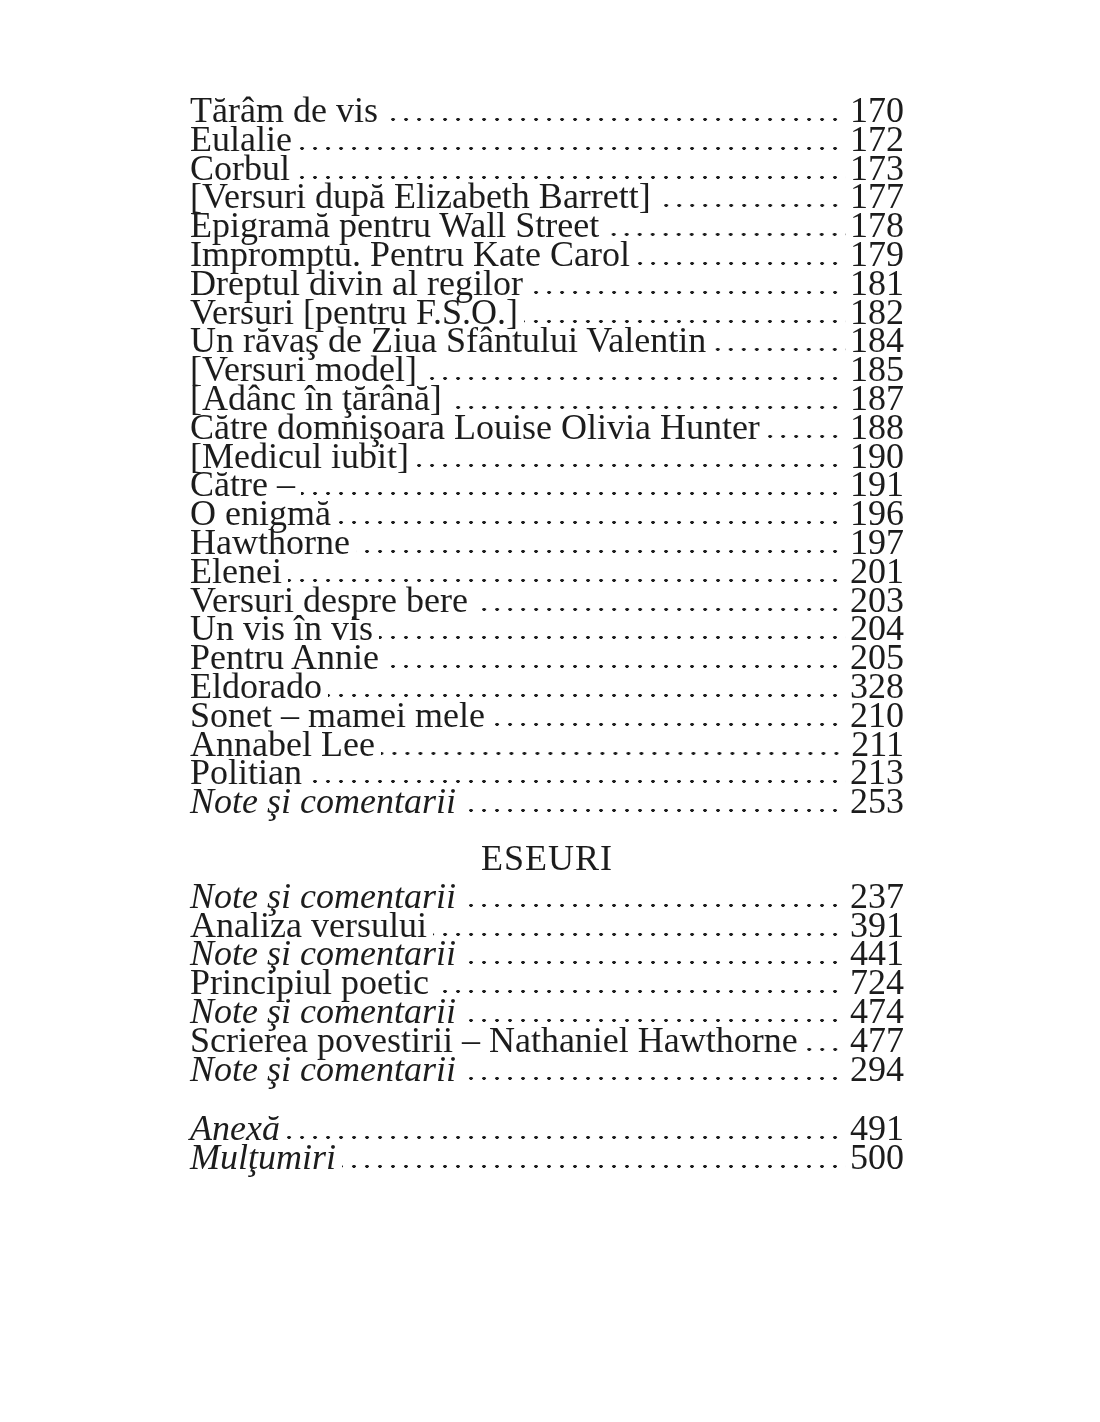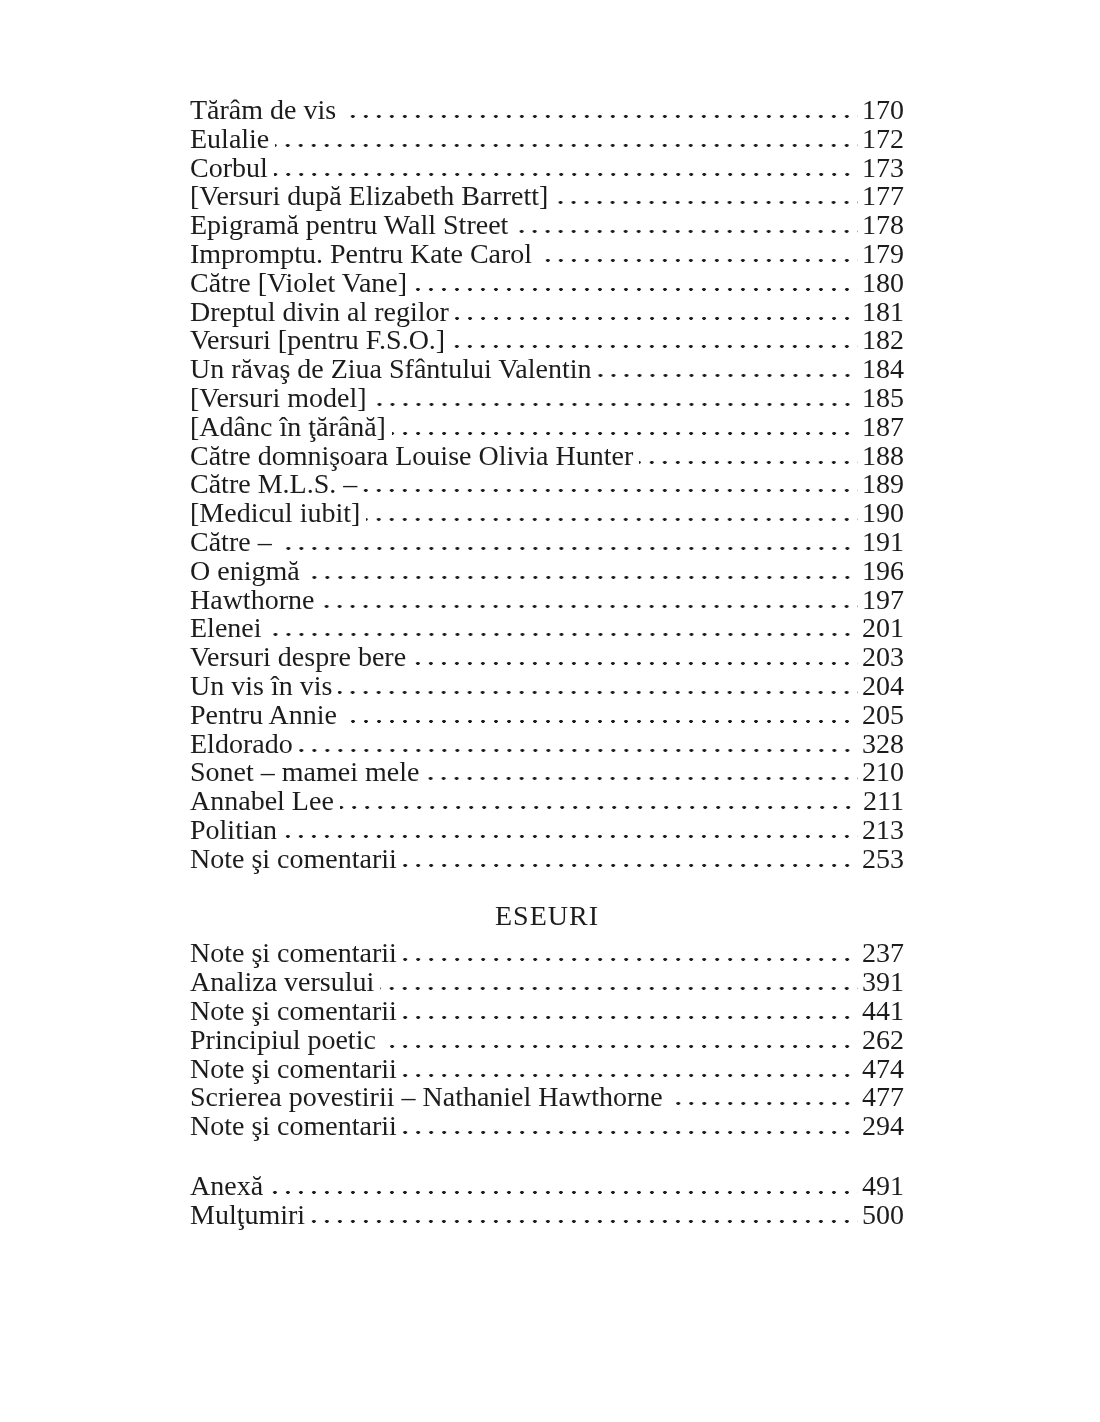--- a/index.html
+++ b/index.html
@@ -9,30 +9,30 @@
     height: 1422px;
     background: #ffffff;
     overflow: hidden;
   }
   .toc {
     position: absolute;
     left: 190px;
     top: 96px;
     width: 714px;
     font-family: "Liberation Serif", "DejaVu Serif", serif;
-    font-size: 28px;
+    font-size: 36px;
     line-height: 28.8px;
     color: #1c1c1c;
   }
   .row {
     display: flex;
     align-items: baseline;
   }
   .title { white-space: nowrap; }
-  .italic { }
+  .italic { font-style: italic; }
   .leader {
     flex: 1 1 auto;
     min-width: 18px;
     height: 5px;
     margin: 0 4px 0 6px;
     background-image: radial-gradient(circle at 2px 2.4px, #1c1c1c 1.5px, rgba(0,0,0,0) 1.95px);
     background-size: 13px 5px;
     background-repeat: repeat-x;
     background-position: right bottom;
   }
@@ -74,25 +74,20 @@
           <span class="title">Epigramă pentru Wall Street</span>
           <span class="leader"></span>
           <span class="pagenum">178</span>
         </div>
         <div class="row">
           <span class="title">Impromptu. Pentru Kate Carol</span>
           <span class="leader"></span>
           <span class="pagenum">179</span>
         </div>
         <div class="row">
-          <span class="title">Către [Violet Vane]</span>
-          <span class="leader"></span>
-          <span class="pagenum">180</span>
-        </div>
-        <div class="row">
           <span class="title">Dreptul divin al regilor</span>
           <span class="leader"></span>
           <span class="pagenum">181</span>
         </div>
         <div class="row">
           <span class="title">Versuri [pentru F.S.O.]</span>
           <span class="leader"></span>
           <span class="pagenum">182</span>
         </div>
         <div class="row">
@@ -107,25 +102,20 @@
         </div>
         <div class="row">
           <span class="title">[Adânc în ţărână]</span>
           <span class="leader"></span>
           <span class="pagenum">187</span>
         </div>
         <div class="row">
           <span class="title">Către domnişoara Louise Olivia Hunter</span>
           <span class="leader"></span>
           <span class="pagenum">188</span>
-        </div>
-        <div class="row">
-          <span class="title">Către M.L.S. –</span>
-          <span class="leader"></span>
-          <span class="pagenum">189</span>
         </div>
         <div class="row">
           <span class="title">[Medicul iubit]</span>
           <span class="leader"></span>
           <span class="pagenum">190</span>
         </div>
         <div class="row">
           <span class="title">Către –</span>
           <span class="leader"></span>
           <span class="pagenum">191</span>
@@ -199,21 +189,21 @@
           <span class="pagenum">391</span>
         </div>
         <div class="row">
           <span class="title italic">Note şi comentarii</span>
           <span class="leader"></span>
           <span class="pagenum">441</span>
         </div>
         <div class="row">
           <span class="title">Principiul poetic</span>
           <span class="leader"></span>
-          <span class="pagenum">262</span>
+          <span class="pagenum">724</span>
         </div>
         <div class="row">
           <span class="title italic">Note şi comentarii</span>
           <span class="leader"></span>
           <span class="pagenum">474</span>
         </div>
         <div class="row">
           <span class="title">Scrierea povestirii – Nathaniel Hawthorne</span>
           <span class="leader"></span>
           <span class="pagenum">477</span>

